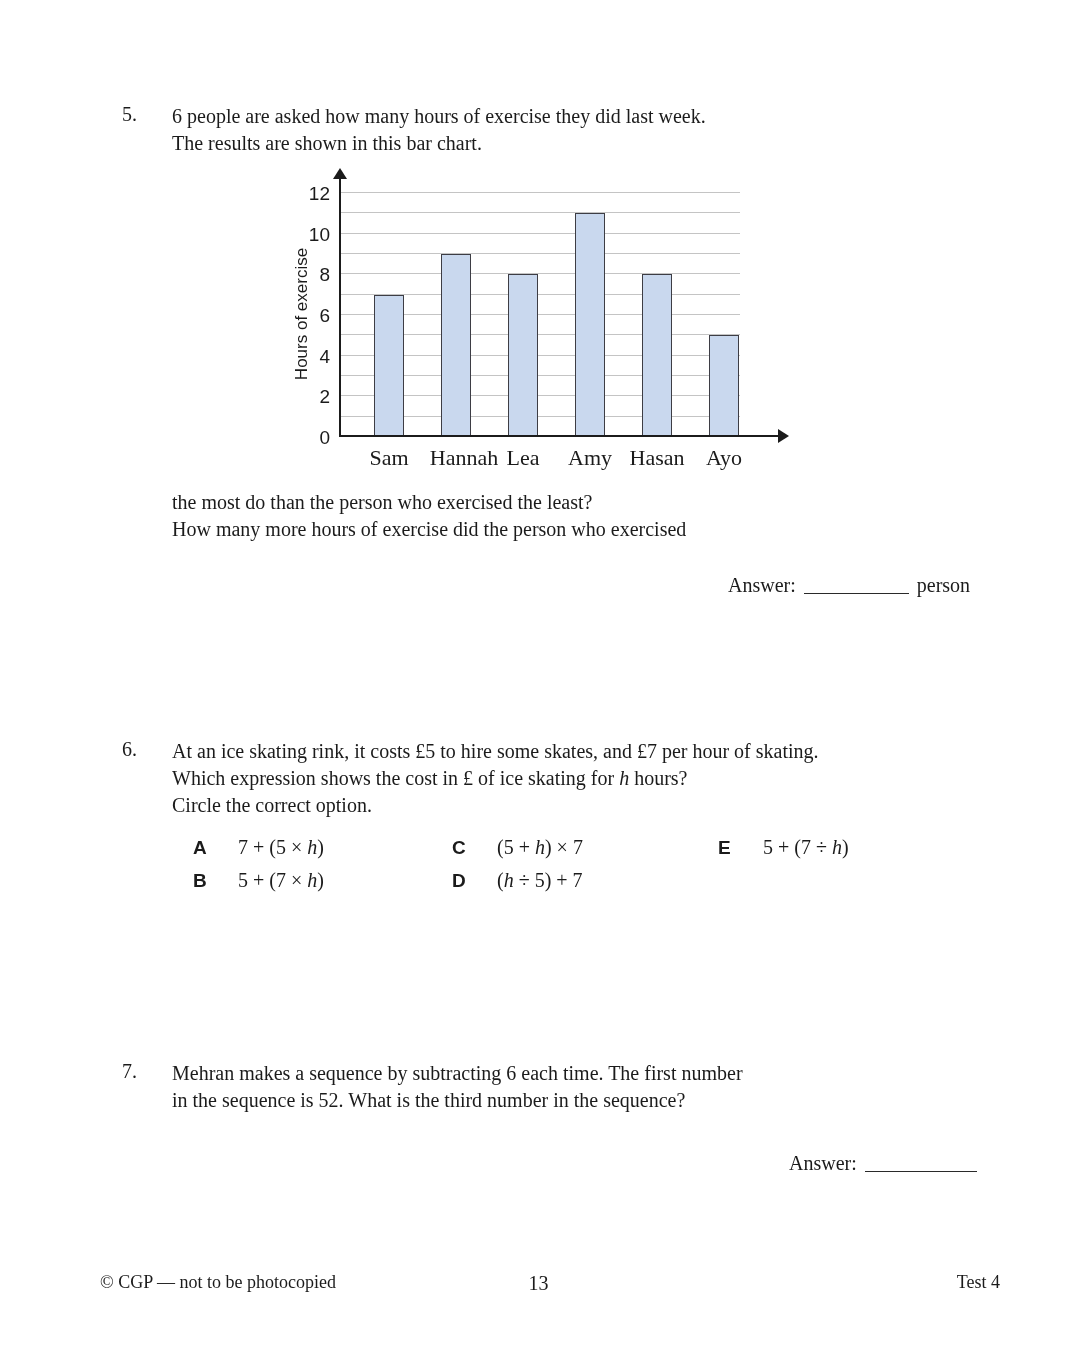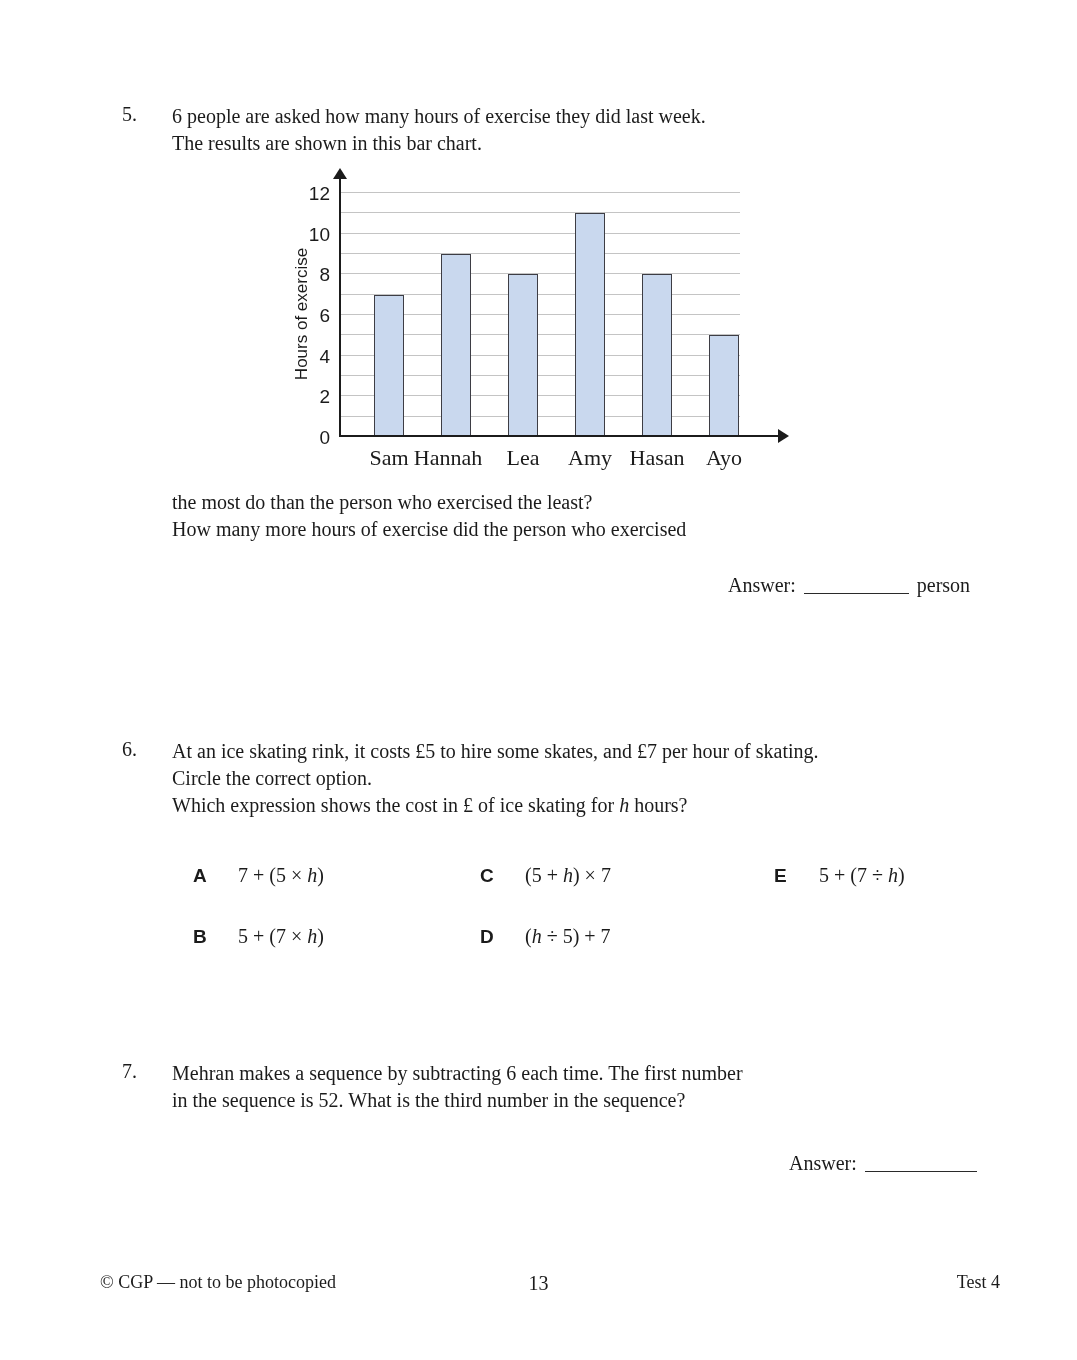--- a/index.html
+++ b/index.html
@@ -110,26 +110,25 @@
     margin: 0 8px;
     vertical-align: -2px;
   }
   .blank-q5 { width: 105px; }
   .blank-q7 { width: 112px; }
 
   
   .options-grid {
     position: absolute;
     left: 193px;
-    top: 864px;
+    top: 836px;
     display: grid;
     grid-template-rows: 33px 33px;
     grid-template-columns: 259px 266px auto;
     grid-auto-flow: column;
-    gap: 28px;
   }
   .opt { white-space: nowrap; }
   .opt .letter {
     display: inline-block;
     width: 45px;
     font-family: "Liberation Sans", sans-serif;
     font-weight: bold;
     font-size: 19px;
   }
   .opt .expr { font-size: 20px; }
@@ -175,21 +174,21 @@
         <div class="tick-label" style="bottom: 152.667px;">8</div>
         <div class="tick-label" style="bottom: 193.333px;">10</div>
         <div class="tick-label" style="bottom: 234px;">12</div>
         <div class="bar" style="left: 34px; width: 30px; height: 142.333px; background: rgb(201, 216, 238); border-color: rgb(61, 61, 68);"></div>
         <div class="bar" style="left: 101px; width: 30px; height: 183px; background: rgb(201, 216, 238); border-color: rgb(61, 61, 68);"></div>
         <div class="bar" style="left: 168px; width: 30px; height: 162.667px; background: rgb(201, 216, 238); border-color: rgb(61, 61, 68);"></div>
         <div class="bar" style="left: 235px; width: 30px; height: 223.667px; background: rgb(201, 216, 238); border-color: rgb(61, 61, 68);"></div>
         <div class="bar" style="left: 302px; width: 30px; height: 162.667px; background: rgb(201, 216, 238); border-color: rgb(61, 61, 68);"></div>
         <div class="bar" style="left: 369px; width: 30px; height: 101.667px; background: rgb(201, 216, 238); border-color: rgb(61, 61, 68);"></div>
         <div class="cat-label" style="left: 49px;">Sam</div>
-        <div class="cat-label" style="left: 108px;">Hannah</div>
+        <div class="cat-label" style="left: 124px;">Hannah</div>
         <div class="cat-label" style="left: 183px;">Lea</div>
         <div class="cat-label" style="left: 250px;">Amy</div>
         <div class="cat-label" style="left: 317px;">Hasan</div>
         <div class="cat-label" style="left: 384px;">Ayo</div>
       </div>
     <div class="axis-y"></div>
     <div class="arrow-up"></div>
     <div class="axis-x"></div>
     <div class="arrow-right"></div>
   </div>
@@ -200,22 +199,22 @@
   </div>
 
   <div class="abs answer-row" style="left:728px; top:574px;">
     <span>Answer:</span><span class="blank blank-q5"></span><span>person</span>
   </div>
 
   <div class="abs qnum" style="left:122px; top:738px;">6.</div>
 
   <div class="abs qtext" style="left:172px; top:738px;">
     <div>At an ice skating rink, it costs £5 to hire some skates, and £7 per hour of skating.</div>
+    <div>Which expression shows the cost in £ of ice skating for <i>h</i> hours?</div>
     <div>Circle the correct option.</div>
-    <div>Which expression shows the cost in £ of ice skating for <i>h</i> hours?</div>
   </div>
 
   <div class="options-grid">
       <div class="opt"><span class="letter">A</span><span class="expr">7 + (5 × <i>h</i>)</span></div>
       <div class="opt"><span class="letter">B</span><span class="expr">5 + (7 × <i>h</i>)</span></div>
       <div class="opt"><span class="letter">C</span><span class="expr">(5 + <i>h</i>) × 7</span></div>
       <div class="opt"><span class="letter">D</span><span class="expr">(<i>h</i> ÷ 5) + 7</span></div>
       <div class="opt"><span class="letter">E</span><span class="expr">5 + (7 ÷ <i>h</i>)</span></div>
     </div>
 

